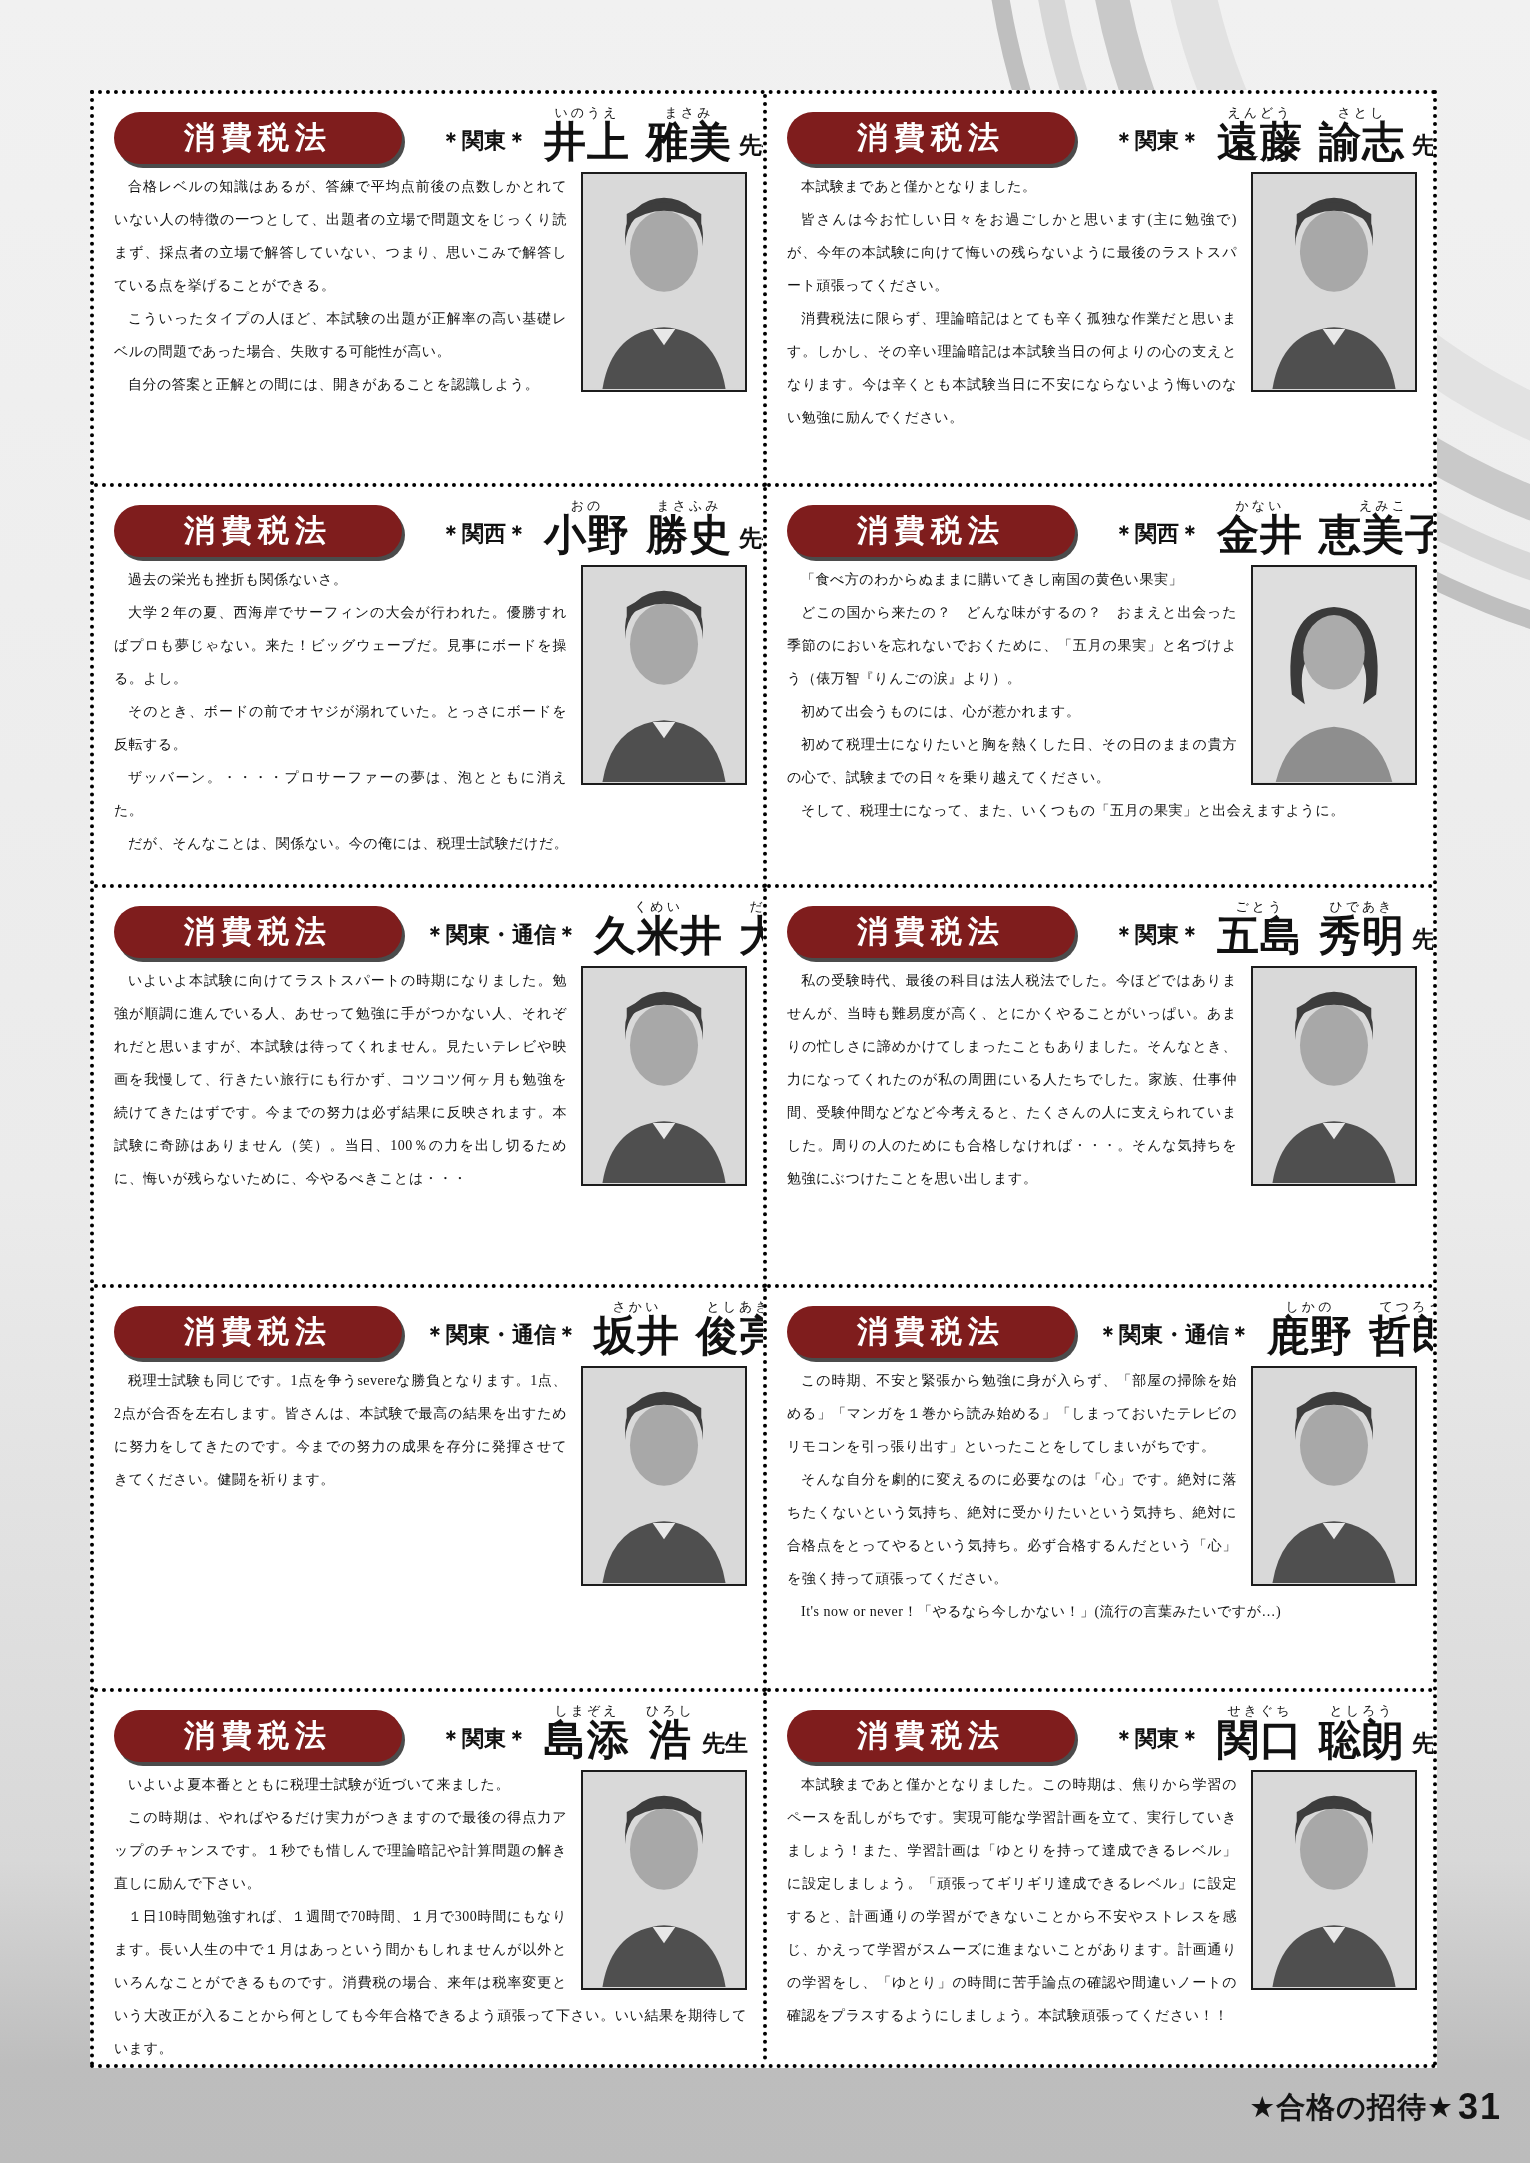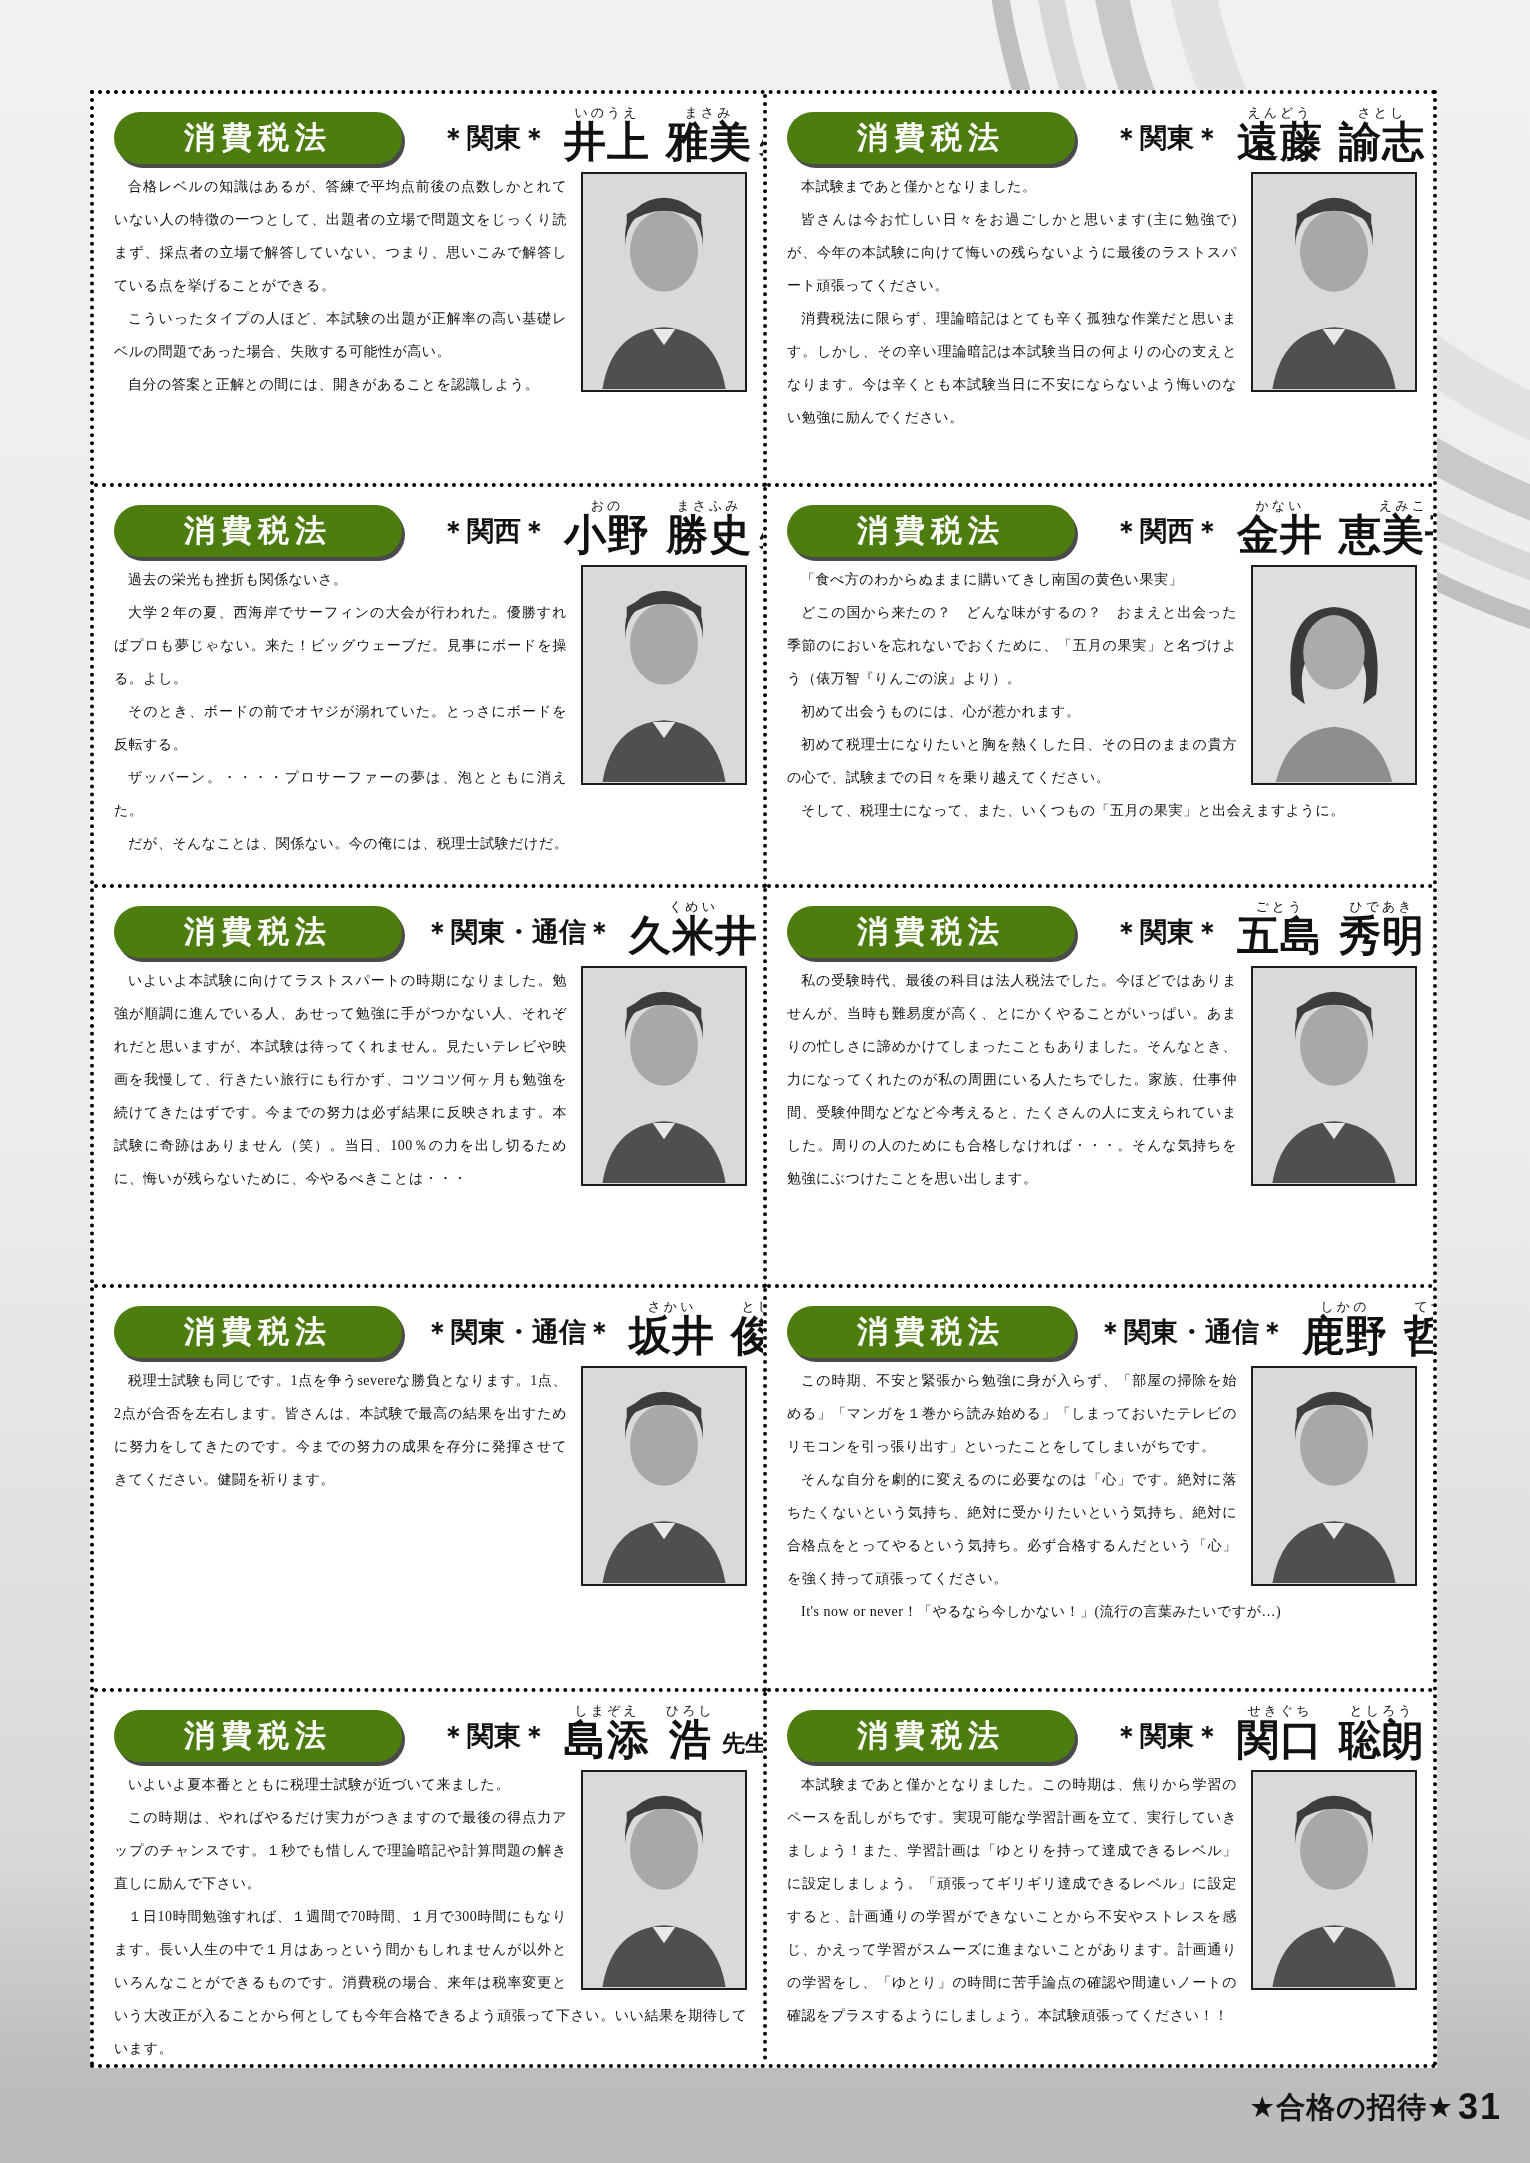--- a/index.html
+++ b/index.html
@@ -15,28 +15,28 @@
     border:4px dotted #000;
     display:grid;grid-template-columns:673px 666px;
     grid-template-rows:393px 401px 400px 404px 368px;
   }
   .cell{box-sizing:border-box;padding:12px 16px 6px 20px;overflow:hidden;}
   .cell.colL{border-right:4px dotted #000;}
   .cell.rtop{border-bottom:4px dotted #000;}
   .card-header{display:flex;align-items:flex-end;margin-bottom:6px;}
   .badge{
     box-sizing:border-box;min-width:288px;height:52px;border-radius:30px;
-    background:#4d7c0f;box-shadow:3px 4px 0 #4b4b4b;
+    background:#7f1d1d;box-shadow:3px 4px 0 #4b4b4b;
     color:#fff;font-family:Liberation Sans, sans-serif;
     font-weight:bold;font-size:31px;display:flex;align-items:center;justify-content:center;
     letter-spacing:6px;
   }
   .region{
     font-family:"Liberation Sans","DejaVu Sans",sans-serif;font-weight:bold;
-    font-size:27px;margin-left:38px;padding-bottom:8px;white-space:nowrap;
+    font-size:22px;margin-left:38px;padding-bottom:8px;white-space:nowrap;
   }
   .region.wide{margin-left:22px;}
   .name-block{margin-left:auto;display:flex;align-items:flex-end;white-space:nowrap;text-align:center;}
   .name-unit{display:inline-flex;flex-direction:column;align-items:center;margin-left:16px;}
   .furi{font-family:"Liberation Sans","DejaVu Sans",sans-serif;font-size:13px;line-height:1.1;letter-spacing:3px;}
   .kanji{font-family:"Liberation Sans","DejaVu Sans",sans-serif;font-weight:bold;font-size:42px;line-height:1.05;letter-spacing:1px;}
   .sensei{font-family:"Liberation Sans","DejaVu Sans",sans-serif;font-weight:bold;font-size:23px;margin-left:7px;padding-bottom:3px;}
   .photo{
     float:right;width:166px;height:220px;margin:2px 0 8px 14px;
     border:2px solid #1c1c1c;background:#d9d9d9;box-sizing:border-box;

